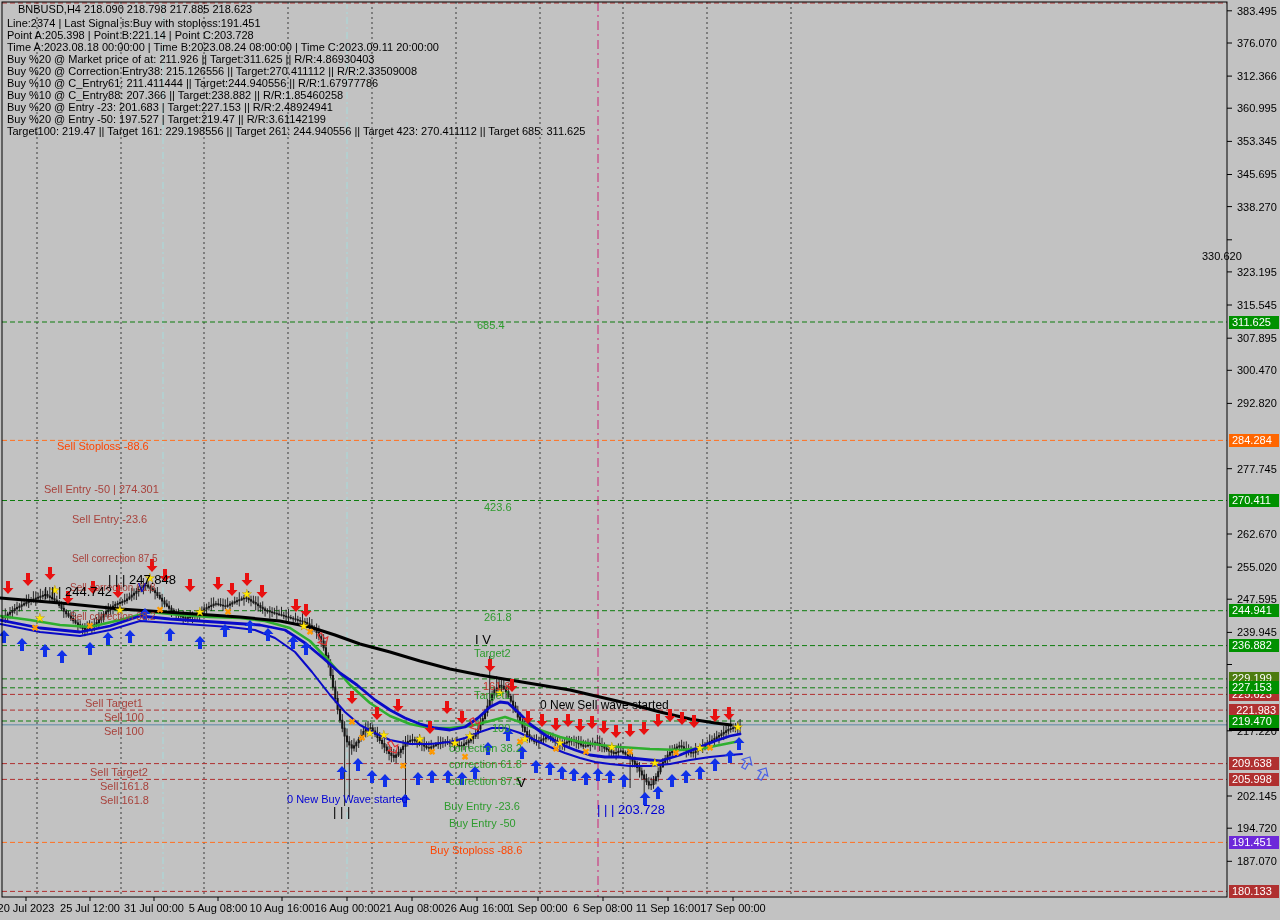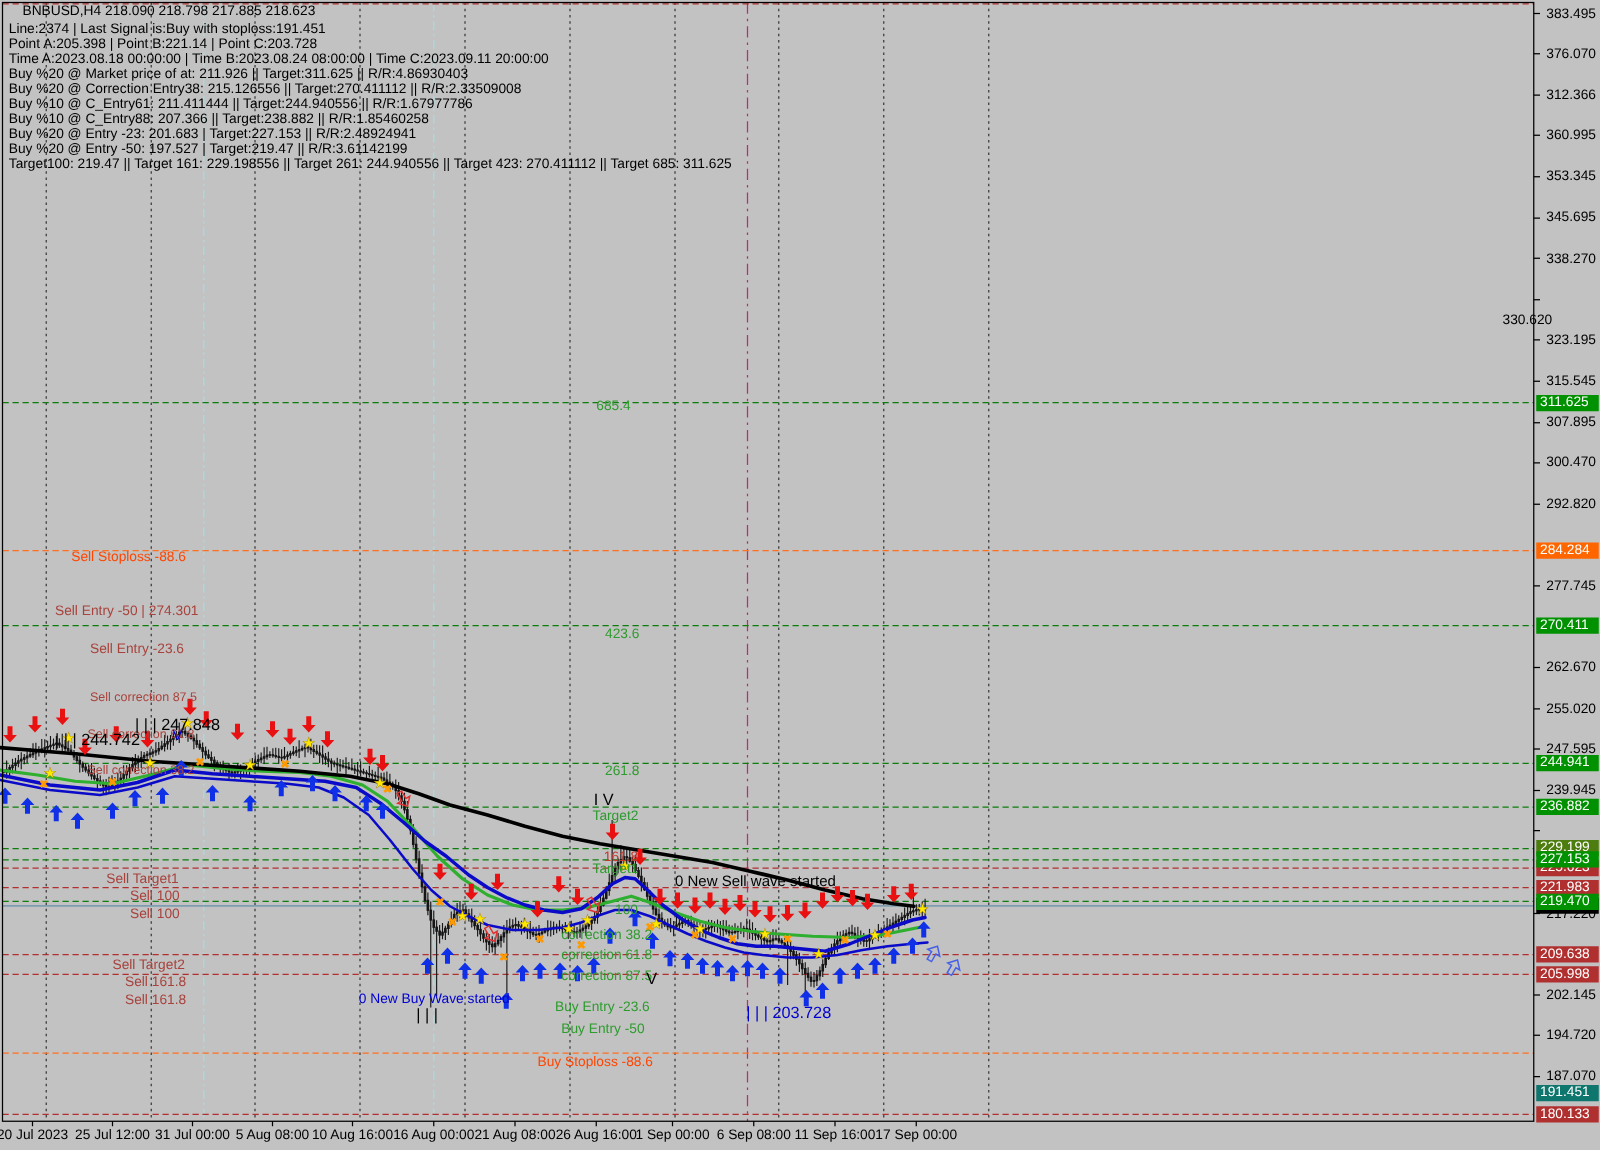--- a/index.html
+++ b/index.html
@@ -889,26 +889,26 @@
       <div class="abs axis-label" style="left:1237px;top:822px;position:absolute;">194.720</div>
       <div class="abs axis-label" style="left:1237px;top:855px;position:absolute;">187.070</div>
       <div class="abs badge" style="left:1229px;top:316px;width:44px;background:#009100;position:absolute;">311.625</div>
       <div class="abs badge" style="left:1229px;top:434px;width:44px;background:#FF6600;position:absolute;">284.284</div>
       <div class="abs badge" style="left:1229px;top:494px;width:44px;background:#009100;position:absolute;">270.411</div>
       <div class="abs badge" style="left:1229px;top:604px;width:44px;background:#009100;position:absolute;">244.941</div>
       <div class="abs badge" style="left:1229px;top:639px;width:44px;background:#009100;position:absolute;">236.882</div>
       <div class="abs badge" style="left:1229px;top:672px;width:44px;background:#4d7c0f;position:absolute;">229.199</div>
       <div class="abs badge" style="left:1229px;top:688px;width:44px;background:#B03030;position:absolute;">225.623</div>
       <div class="abs badge" style="left:1229px;top:681px;width:44px;background:#009100;position:absolute;">227.153</div>
-      <div class="abs badge" style="left:1229px;top:704px;width:44px;background:#B03030;position:absolute;">221.983</div>
+      <div class="abs badge" style="left:1229px;top:704px;width:44px;background:#B03030;position:absolute;text-align:right;">221.983</div>
       <div class="abs badge" style="left:1229px;top:718px;width:44px;background:#000000;position:absolute;">218.623</div>
       <div class="abs badge" style="left:1229px;top:715px;width:44px;background:#009100;position:absolute;">219.470</div>
       <div class="abs badge" style="left:1229px;top:757px;width:44px;background:#B03030;position:absolute;">209.638</div>
       <div class="abs badge" style="left:1229px;top:773px;width:44px;background:#B03030;position:absolute;">205.998</div>
-      <div class="abs badge" style="left:1229px;top:868px;width:44px;background:#0f766e;position:absolute;">191.451</div>
+      <div class="abs badge" style="left:1229px;top:836px;width:44px;background:#6d28d9;position:absolute;">191.451</div>
       <div class="abs badge" style="left:1229px;top:885px;width:44px;background:#B03030;position:absolute;">180.133</div>
       <div class="abs time-label" style="left:26px;top:902px;transform:translateX(-50%);position:absolute;">20 Jul 2023</div>
       <div class="abs time-label" style="left:90px;top:902px;transform:translateX(-50%);position:absolute;">25 Jul 12:00</div>
       <div class="abs time-label" style="left:154px;top:902px;transform:translateX(-50%);position:absolute;">31 Jul 00:00</div>
       <div class="abs time-label" style="left:218px;top:902px;transform:translateX(-50%);position:absolute;">5 Aug 08:00</div>
       <div class="abs time-label" style="left:282px;top:902px;transform:translateX(-50%);position:absolute;">10 Aug 16:00</div>
       <div class="abs time-label" style="left:347px;top:902px;transform:translateX(-50%);position:absolute;">16 Aug 00:00</div>
       <div class="abs time-label" style="left:412px;top:902px;transform:translateX(-50%);position:absolute;">21 Aug 08:00</div>
       <div class="abs time-label" style="left:477px;top:902px;transform:translateX(-50%);position:absolute;">26 Aug 16:00</div>
       <div class="abs time-label" style="left:538px;top:902px;transform:translateX(-50%);position:absolute;">1 Sep 00:00</div>

